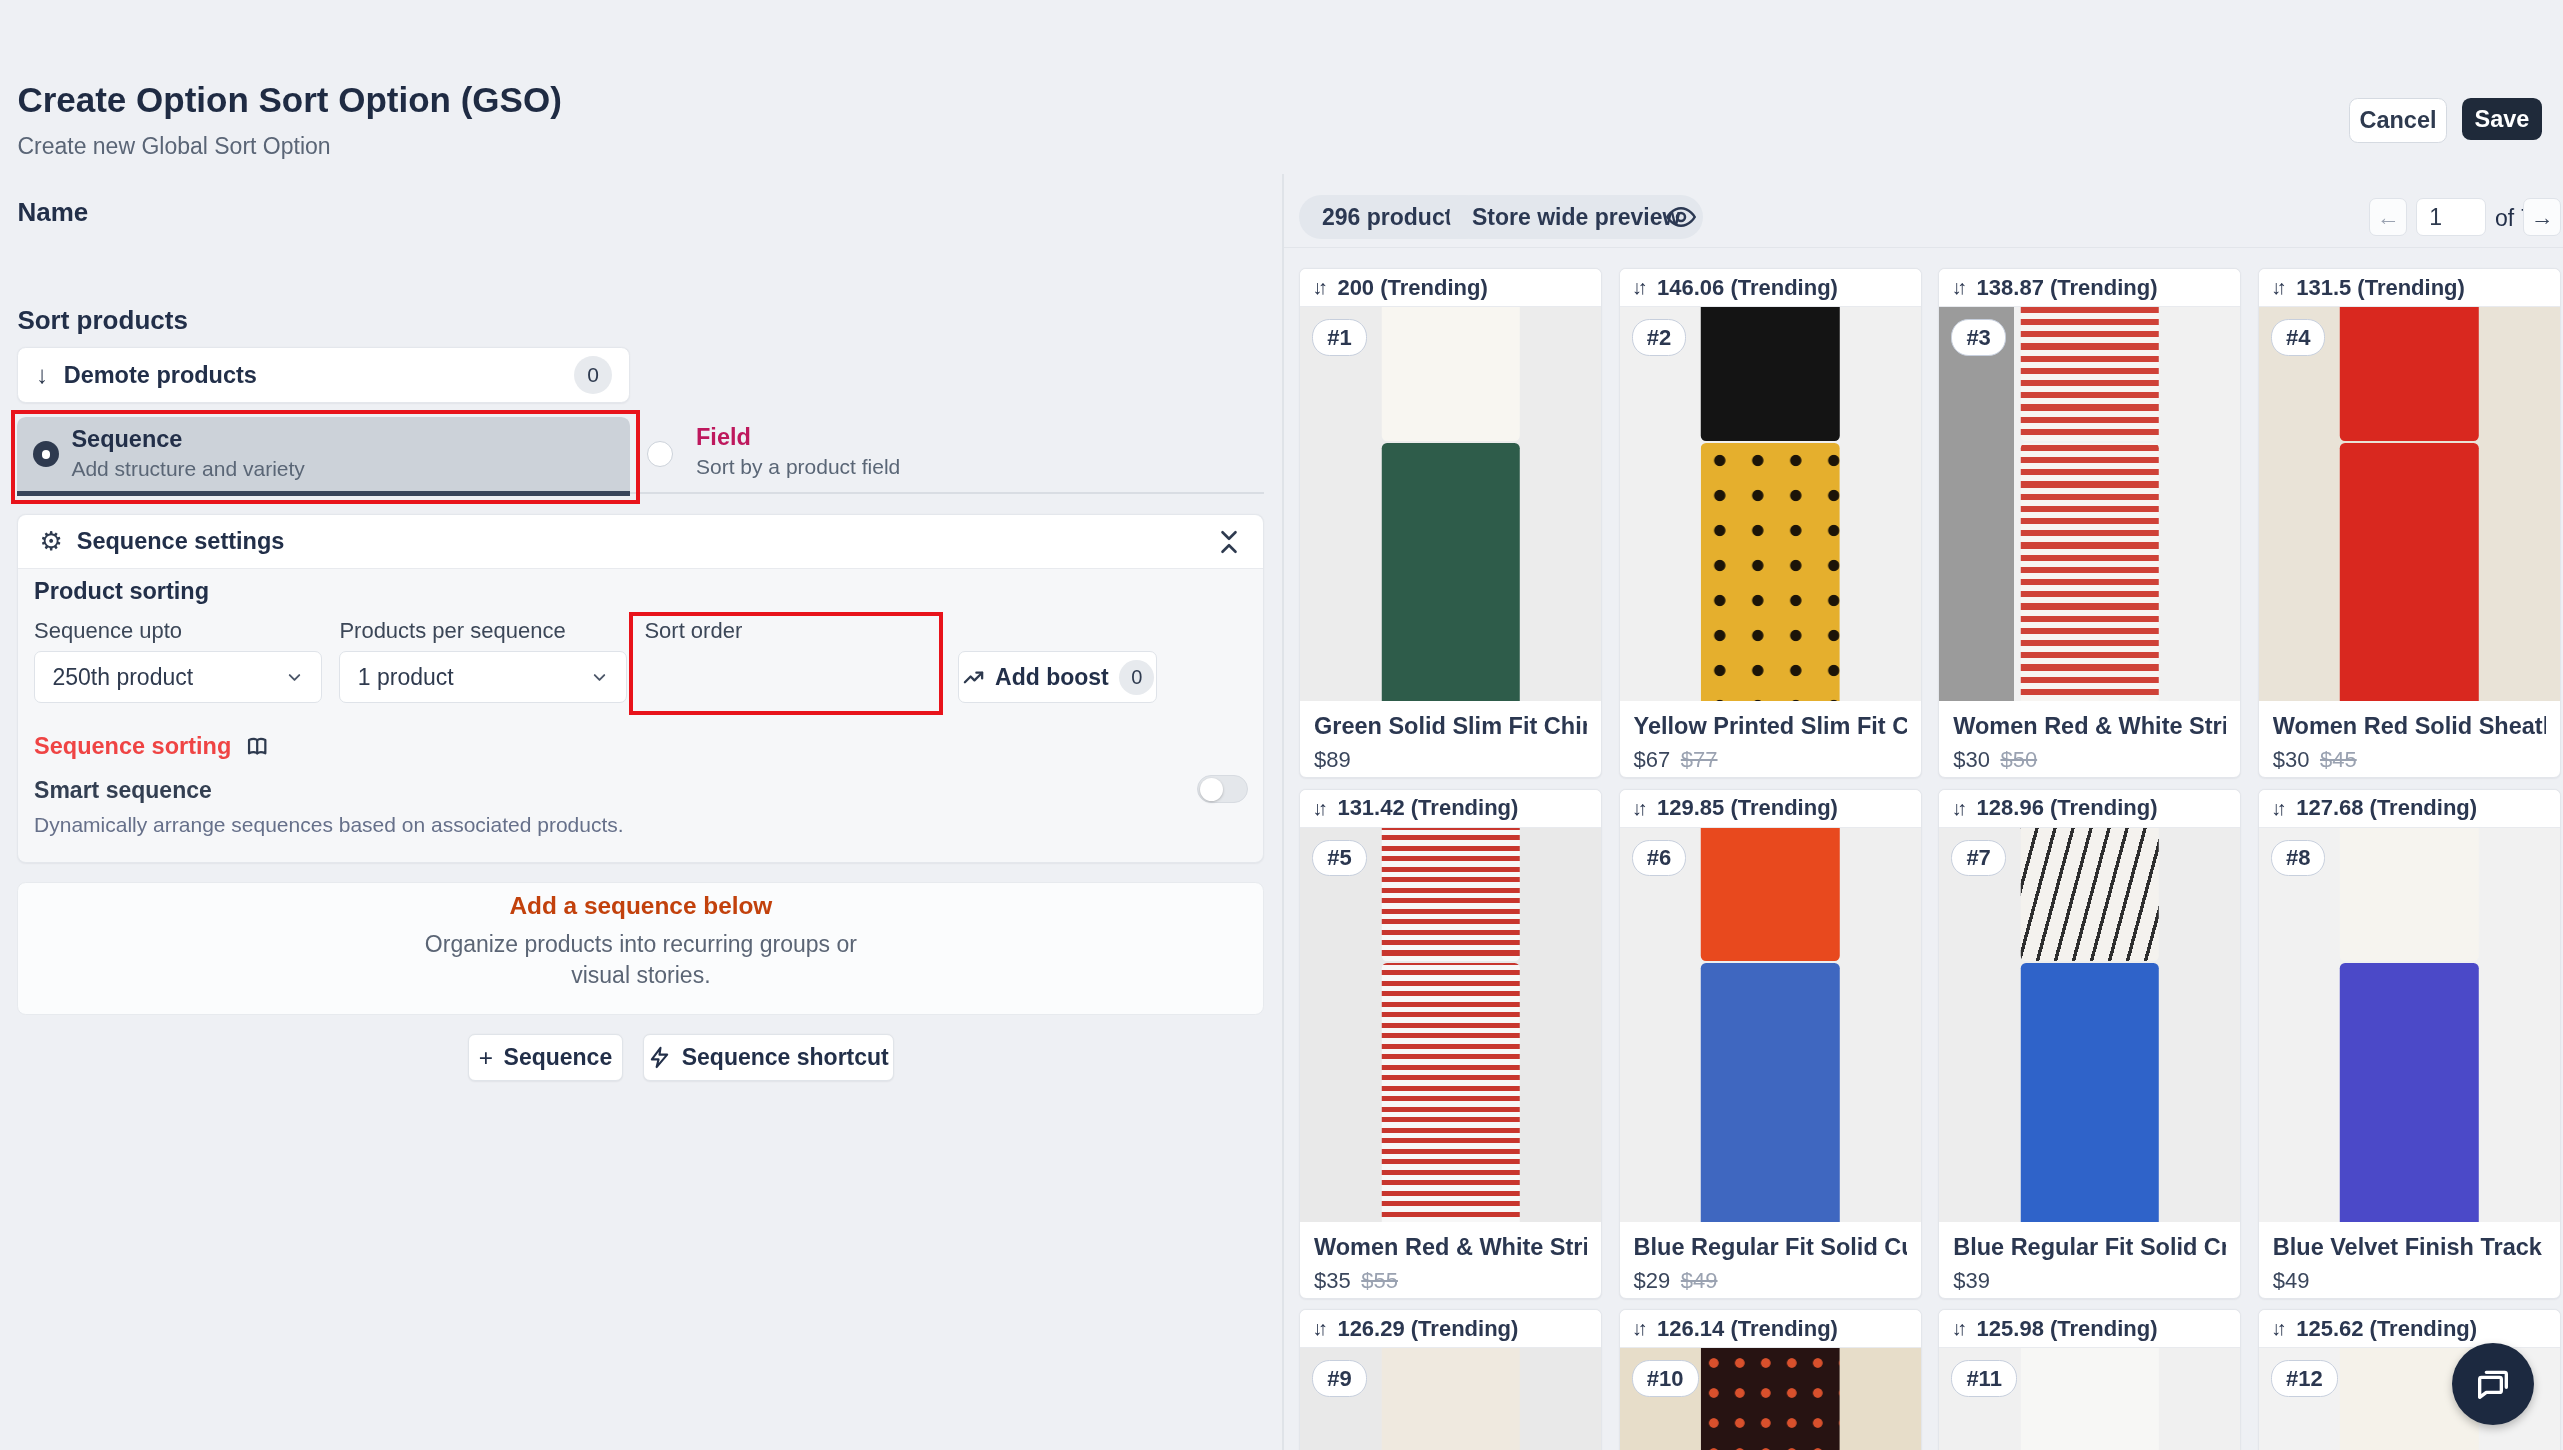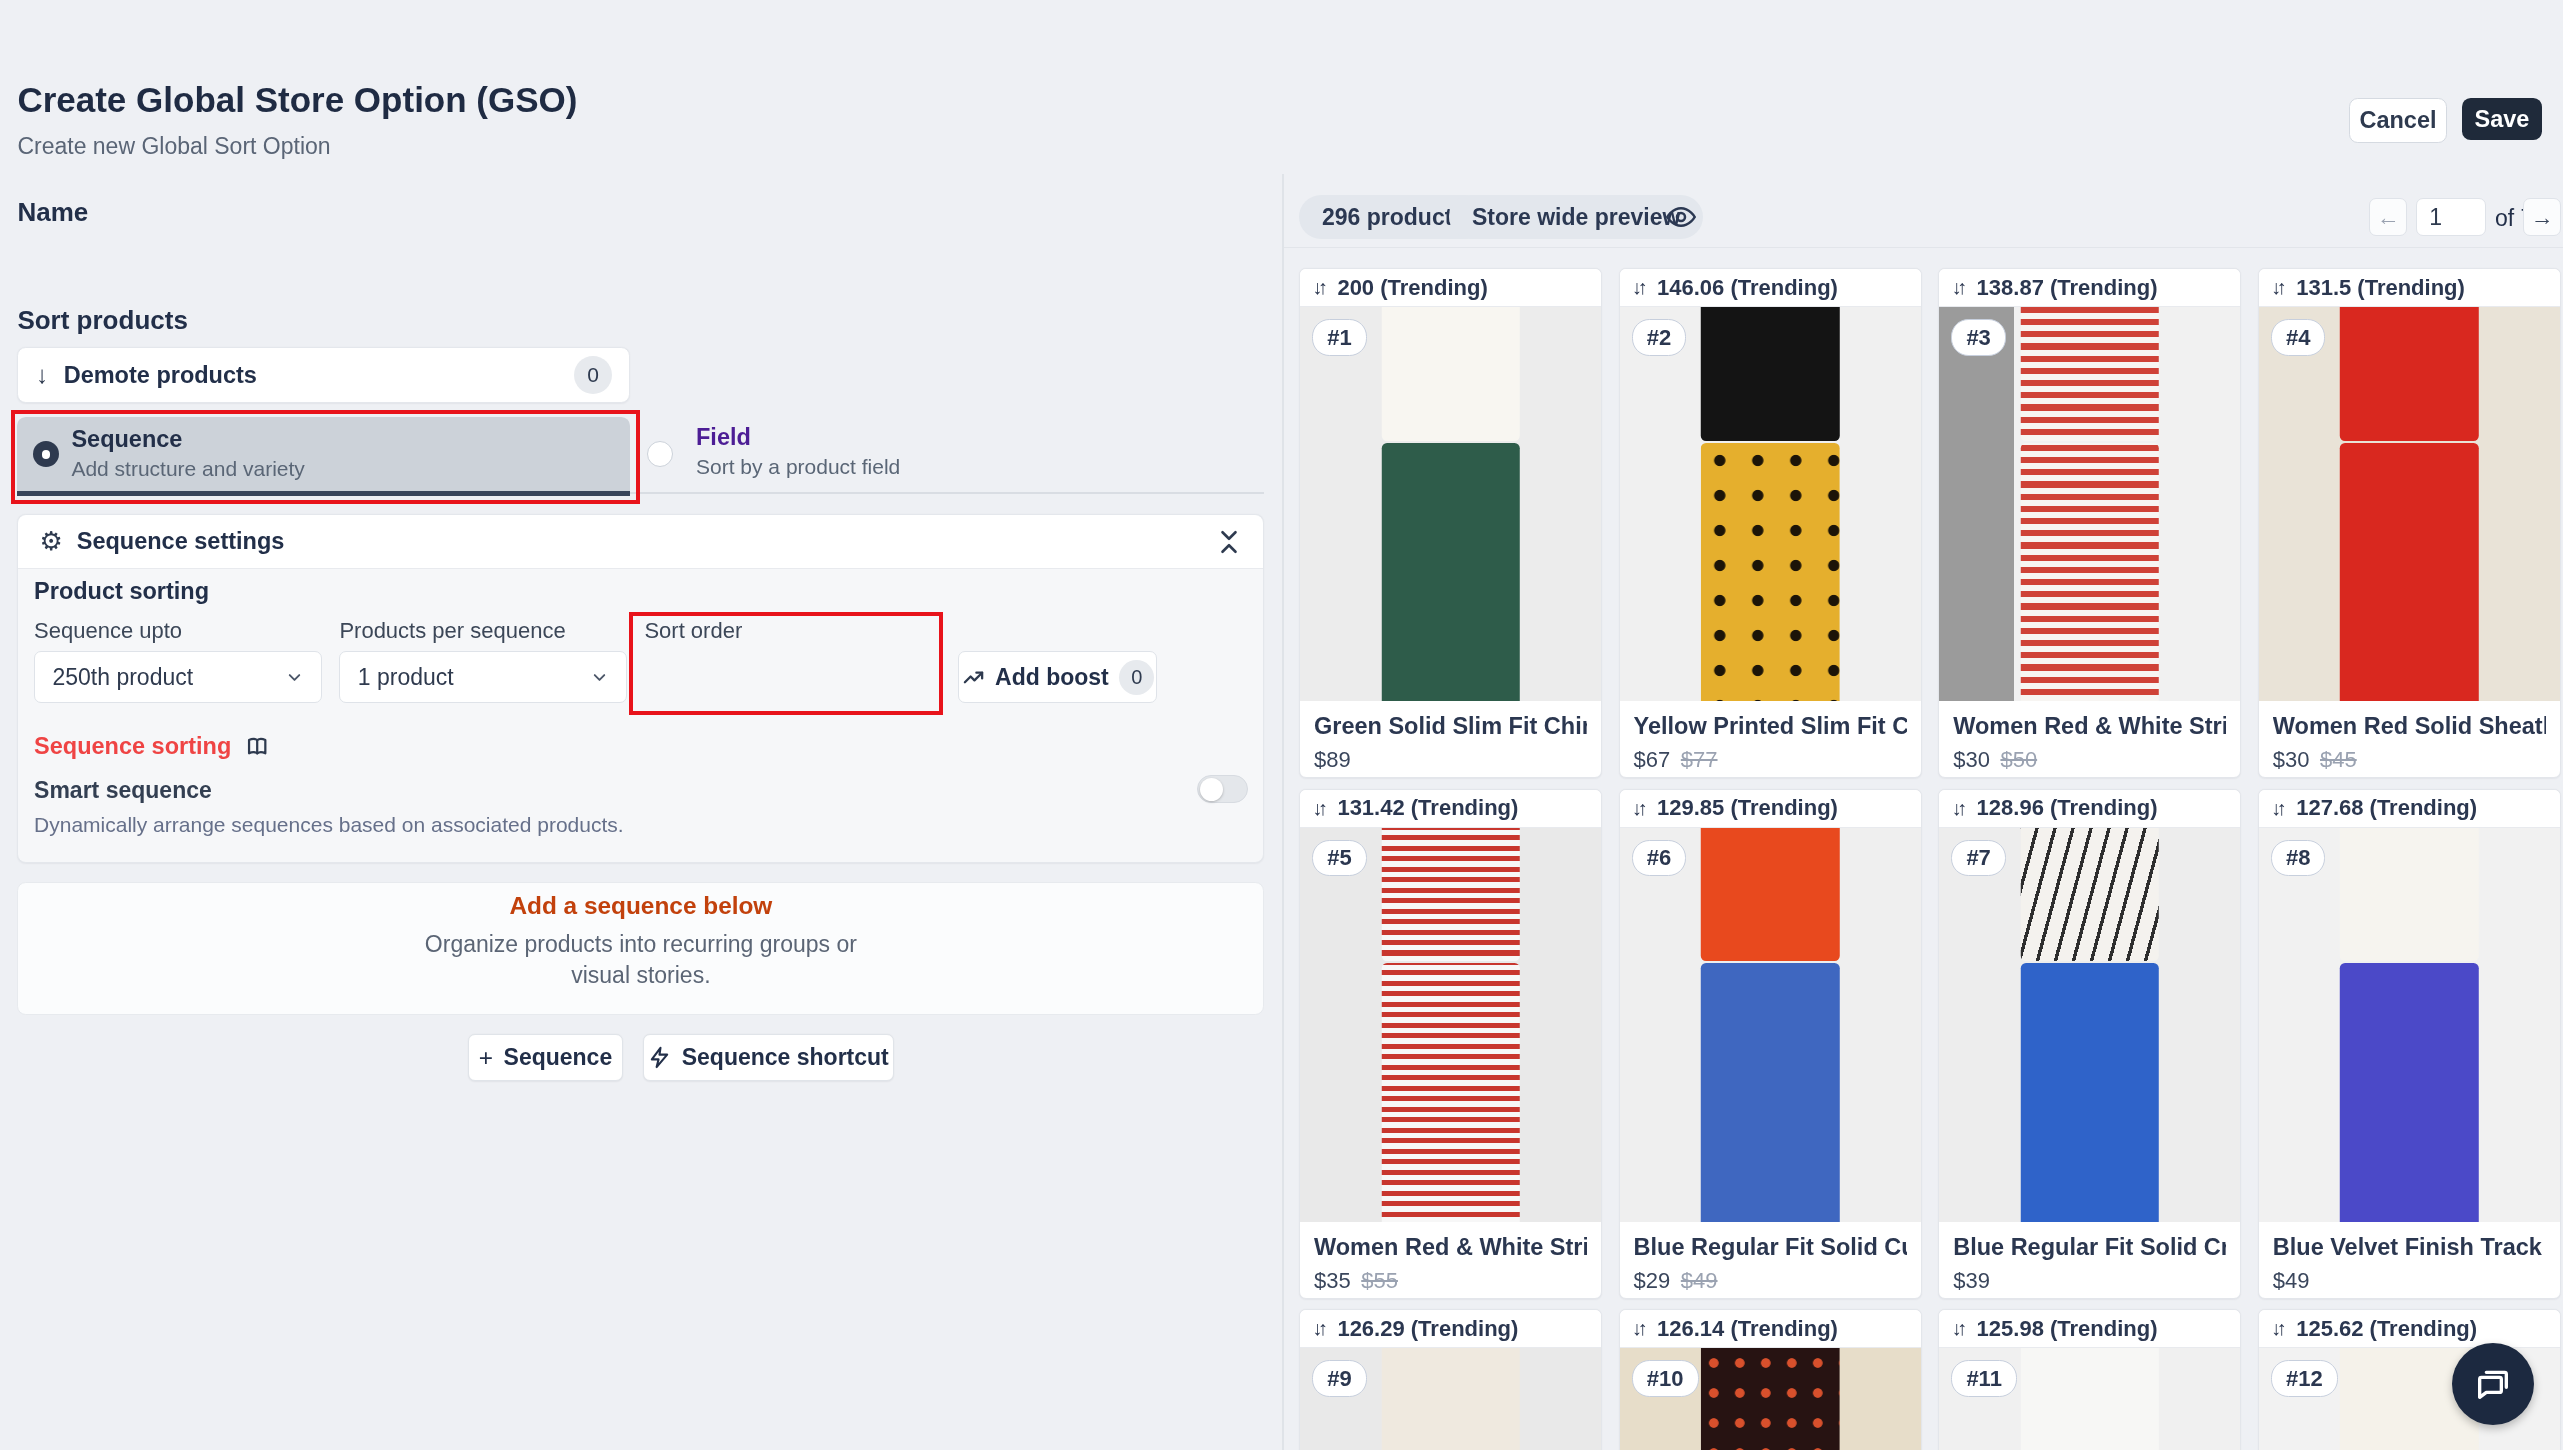--- a/index.html
+++ b/index.html
@@ -43,21 +43,21 @@
   .tab-divider { position:absolute; left:17.4px; top:492px; width:1247px; height:1.7px; background:#d9dde3; }
   .tab-seq { position:absolute; left:17.4px; top:417px; width:613px; height:77px; background:#ccd2d9;
              border-radius:8.7px 8.7px 0 0; cursor:pointer; }
   .tab-seq::after { content:""; position:absolute; left:0; bottom:-1.7px; width:100%; height:5.2px; background:#39455a; }
   .radio-on { position:absolute; left:15.7px; top:24.4px; width:26px; height:26px; border-radius:50%; background:#2e3a4f; }
   .radio-on::after { content:""; position:absolute; left:8.7px; top:8.7px; width:8.7px; height:8.7px; border-radius:50%; background:#fff; }
   .tab-seq .t { position:absolute; left:54px; top:8.7px; font-size:23.5px; font-weight:700; color:#222f49; }
   .tab-seq .d { position:absolute; left:54px; top:40px; font-size:21px; color:#5a6676; }
   .tab-field { position:absolute; left:647px; top:420px; width:366px; height:73px; cursor:pointer; }
   .radio-off { position:absolute; left:0; top:21px; width:26px; height:26px; border-radius:50%; background:#fff; border:1.7px solid #ccd2da; }
-  .tab-field .t { position:absolute; left:49px; top:3.5px; font-size:23.5px; font-weight:700; color:#4c1d95; }
+  .tab-field .t { position:absolute; left:49px; top:3.5px; font-size:23.5px; font-weight:700; color:#be185d; }
   .tab-field .d { position:absolute; left:49px; top:35px; font-size:21px; color:#5a6676; }
 
   .anno { position:absolute; border:4.4px solid #e8131b; pointer-events:none; z-index:40; }
   .anno-1 { left:10.5px; top:410px; width:629px; height:94px; }
   .anno-2 { left:629px; top:612px; width:314px; height:103px; }
 
   
   .seq-card { position:absolute; left:17.4px; top:514px; width:1247px; height:349px; background:#f6f7f9;
               border:0.9px solid #e4e7ec; border-radius:8.7px; box-shadow:0 0.9px 1.7px rgba(16,24,40,.05); }
   .seq-head { position:absolute; left:0; top:0; width:100%; height:54px; background:#fff; border-bottom:0.9px solid #e8eaee;
@@ -140,21 +140,21 @@
               background:#1c2940; display:flex; align-items:center; justify-content:center; cursor:pointer; z-index:50;
               box-shadow:0 3.5px 8.7px rgba(0,0,0,.25); }
   .chat-fab svg { width:40px; height:40px; color:#fff; }
 </style>
 </head>
 <body>
 
 <div id="app">
 
 
-  <h1 class="page-title">Create Global Store Option (GSO)</h1>
+  <h1 class="page-title">Create Option Sort Option (GSO)</h1>
   <div class="page-subtitle">Create new Global Sort Option</div>
   <button class="btn btn-cancel">Cancel</button>
   <button class="btn btn-save">Save</button>
 
   <div class="h-section" style="left:17.4px; top:197px;">Name</div>
 
   <div class="h-section" style="left:17.4px; top:305px;">Sort products</div>
 
   <div class="demote">
     <span class="arrow">↓</span>

